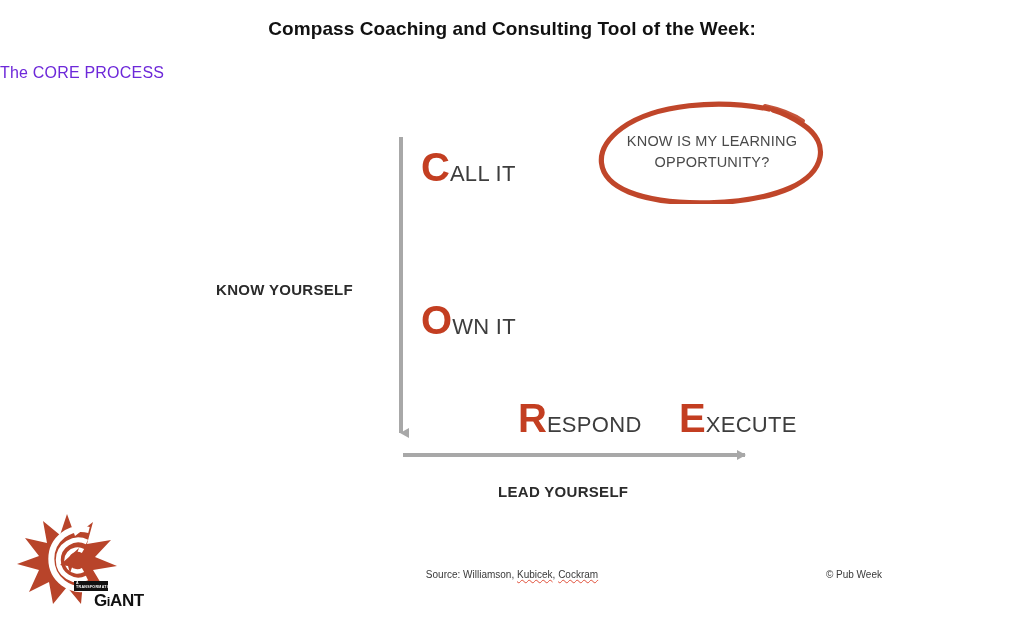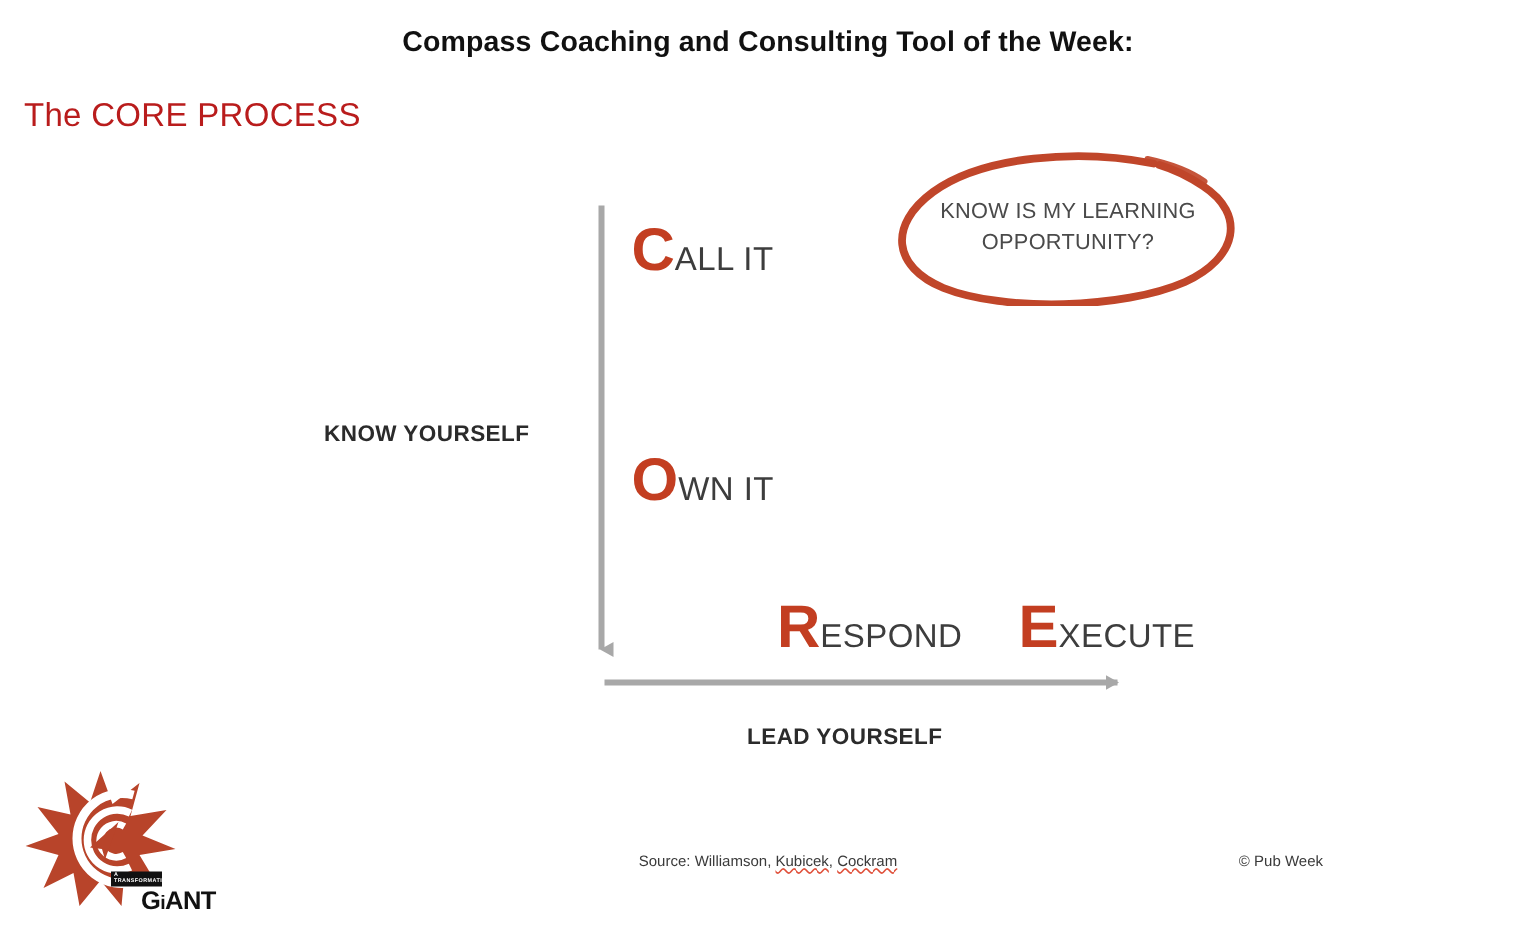--- a/index.html
+++ b/index.html
@@ -28,24 +28,24 @@
     width: 1024px;
     text-align: center;
     font-size: 19px;
     font-weight: bold;
     color: #111111;
     letter-spacing: 0.1px;
   }
   .slide-subtitle {
     position: absolute;
     top: 64px;
-    left: 16px;
-    font-size: 22px;
+    left: 0;
+    font-size: 16px;
     font-weight: normal;
-    color: #b91c1c;
+    color: #6d28d9;
     letter-spacing: 0.2px;
   }
 
   
   .axis-svg {
     position: absolute;
     left: 0;
     top: 0;
     width: 1024px;
     height: 625px;

